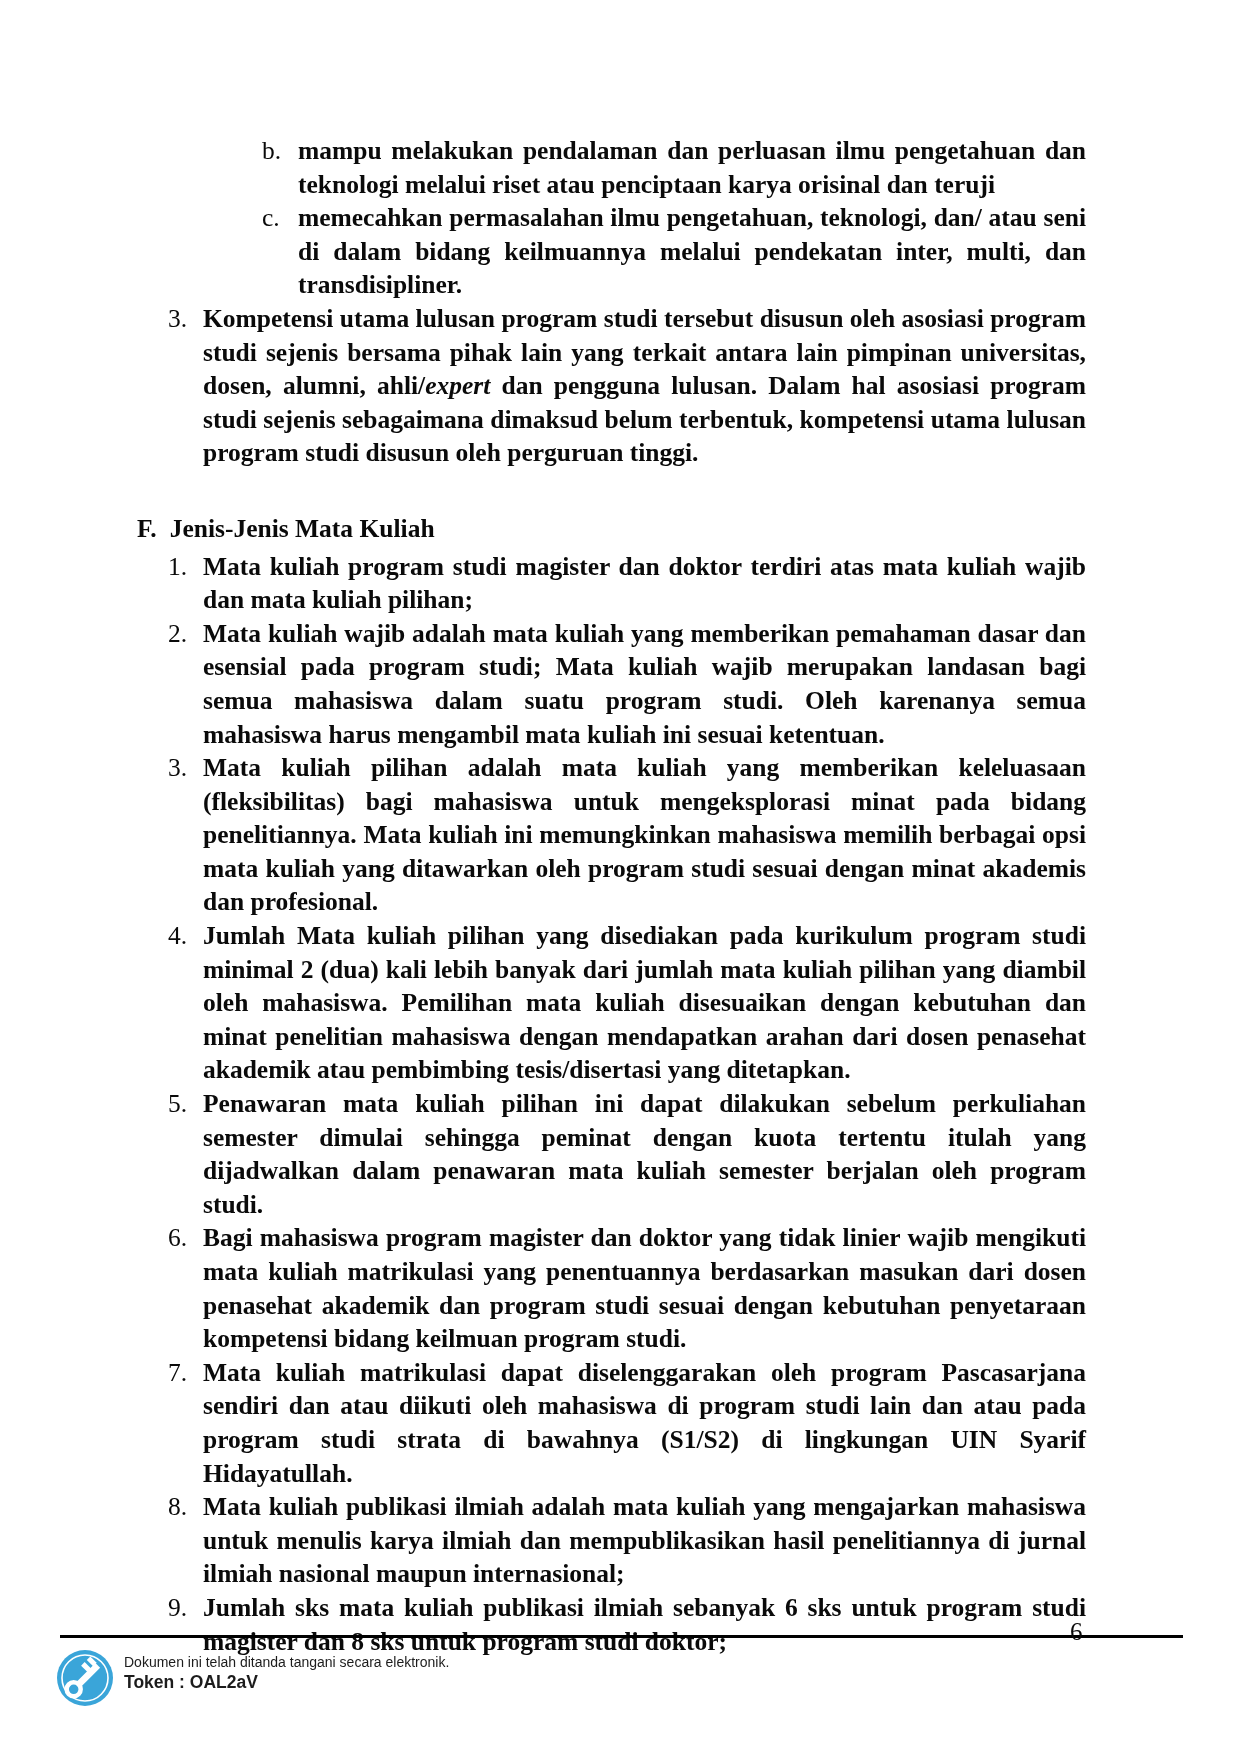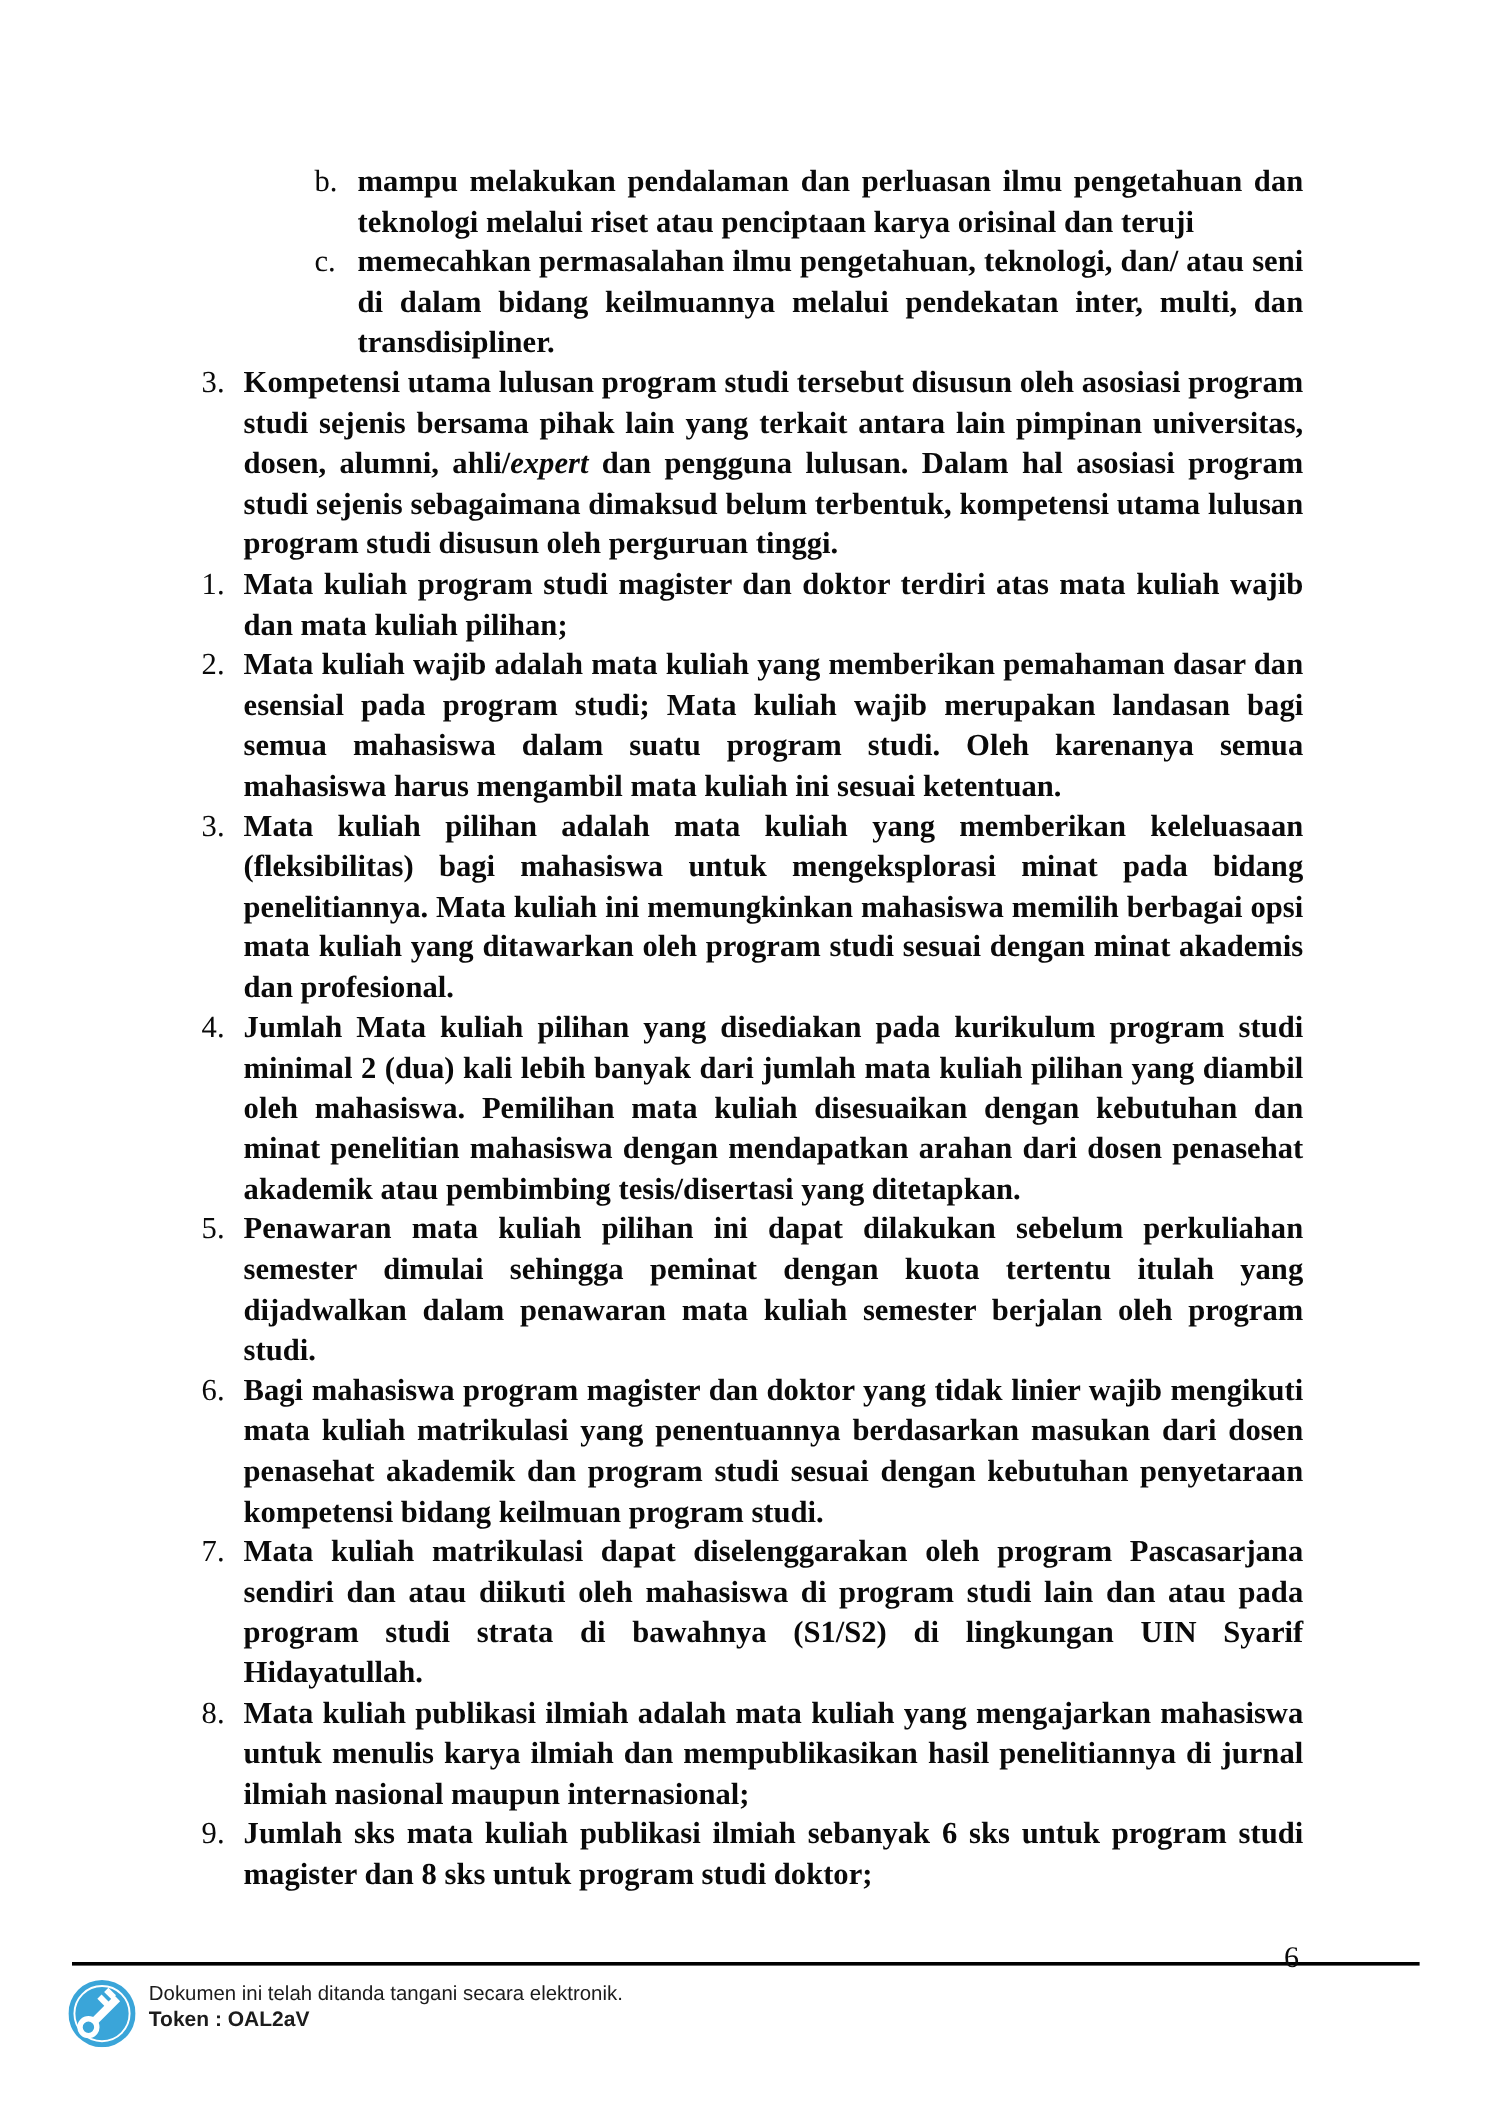--- a/index.html
+++ b/index.html
@@ -63,21 +63,21 @@
     height: 56px;
     flex: 0 0 auto;
   }
   .footer-texts {
     margin-left: 11px;
     margin-top: 2px;
     font-family: "Liberation Sans", sans-serif;
     color: #1c1c1c;
   }
   .note {
-    font-size: 17px;
+    font-size: 14px;
     line-height: 20px;
     white-space: nowrap;
     text-align: right;
   }
   .token {
     font-size: 17.5px;
     font-weight: bold;
     white-space: nowrap;
   }
 </style>
@@ -96,20 +96,23 @@
         <div class="li li-sub">
           <span class="li-label">c.</span>
           <span class="li-body"><span>memecahkan permasalahan ilmu pengetahuan, teknologi, dan/ atau seni di dalam bidang keilmuannya melalui pendekatan inter, multi, dan transdisipliner.</span></span>
         </div>
         <div class="li li-num">
           <span class="li-label">3.</span>
           <span class="li-body"><span>Kompetensi utama lulusan program studi tersebut disusun oleh asosiasi program studi sejenis bersama pihak lain yang terkait antara lain pimpinan universitas, dosen, alumni, ahli/</span><span class="it">expert</span><span> dan pengguna lulusan. Dalam hal asosiasi program studi sejenis sebagaimana dimaksud belum terbentuk, kompetensi utama lulusan program studi disusun oleh perguruan tinggi.</span></span>
         </div>
       </div>
 
+    <div class="heading">
+      <span class="h-label">F.</span><span class="h-title">Jenis-Jenis Mata Kuliah</span>
+    </div>
 
     <div id="listF" class="list">
         <div class="li li-num">
           <span class="li-label">1.</span>
           <span class="li-body"><span>Mata kuliah program studi magister dan doktor terdiri atas mata kuliah wajib dan mata kuliah pilihan;</span></span>
         </div>
         <div class="li li-num">
           <span class="li-label">2.</span>
           <span class="li-body"><span>Mata kuliah wajib adalah mata kuliah yang memberikan pemahaman dasar dan esensial pada program studi; Mata kuliah wajib merupakan landasan bagi semua mahasiswa dalam suatu program studi. Oleh karenanya semua mahasiswa harus mengambil mata kuliah ini sesuai ketentuan.</span></span>
         </div>

